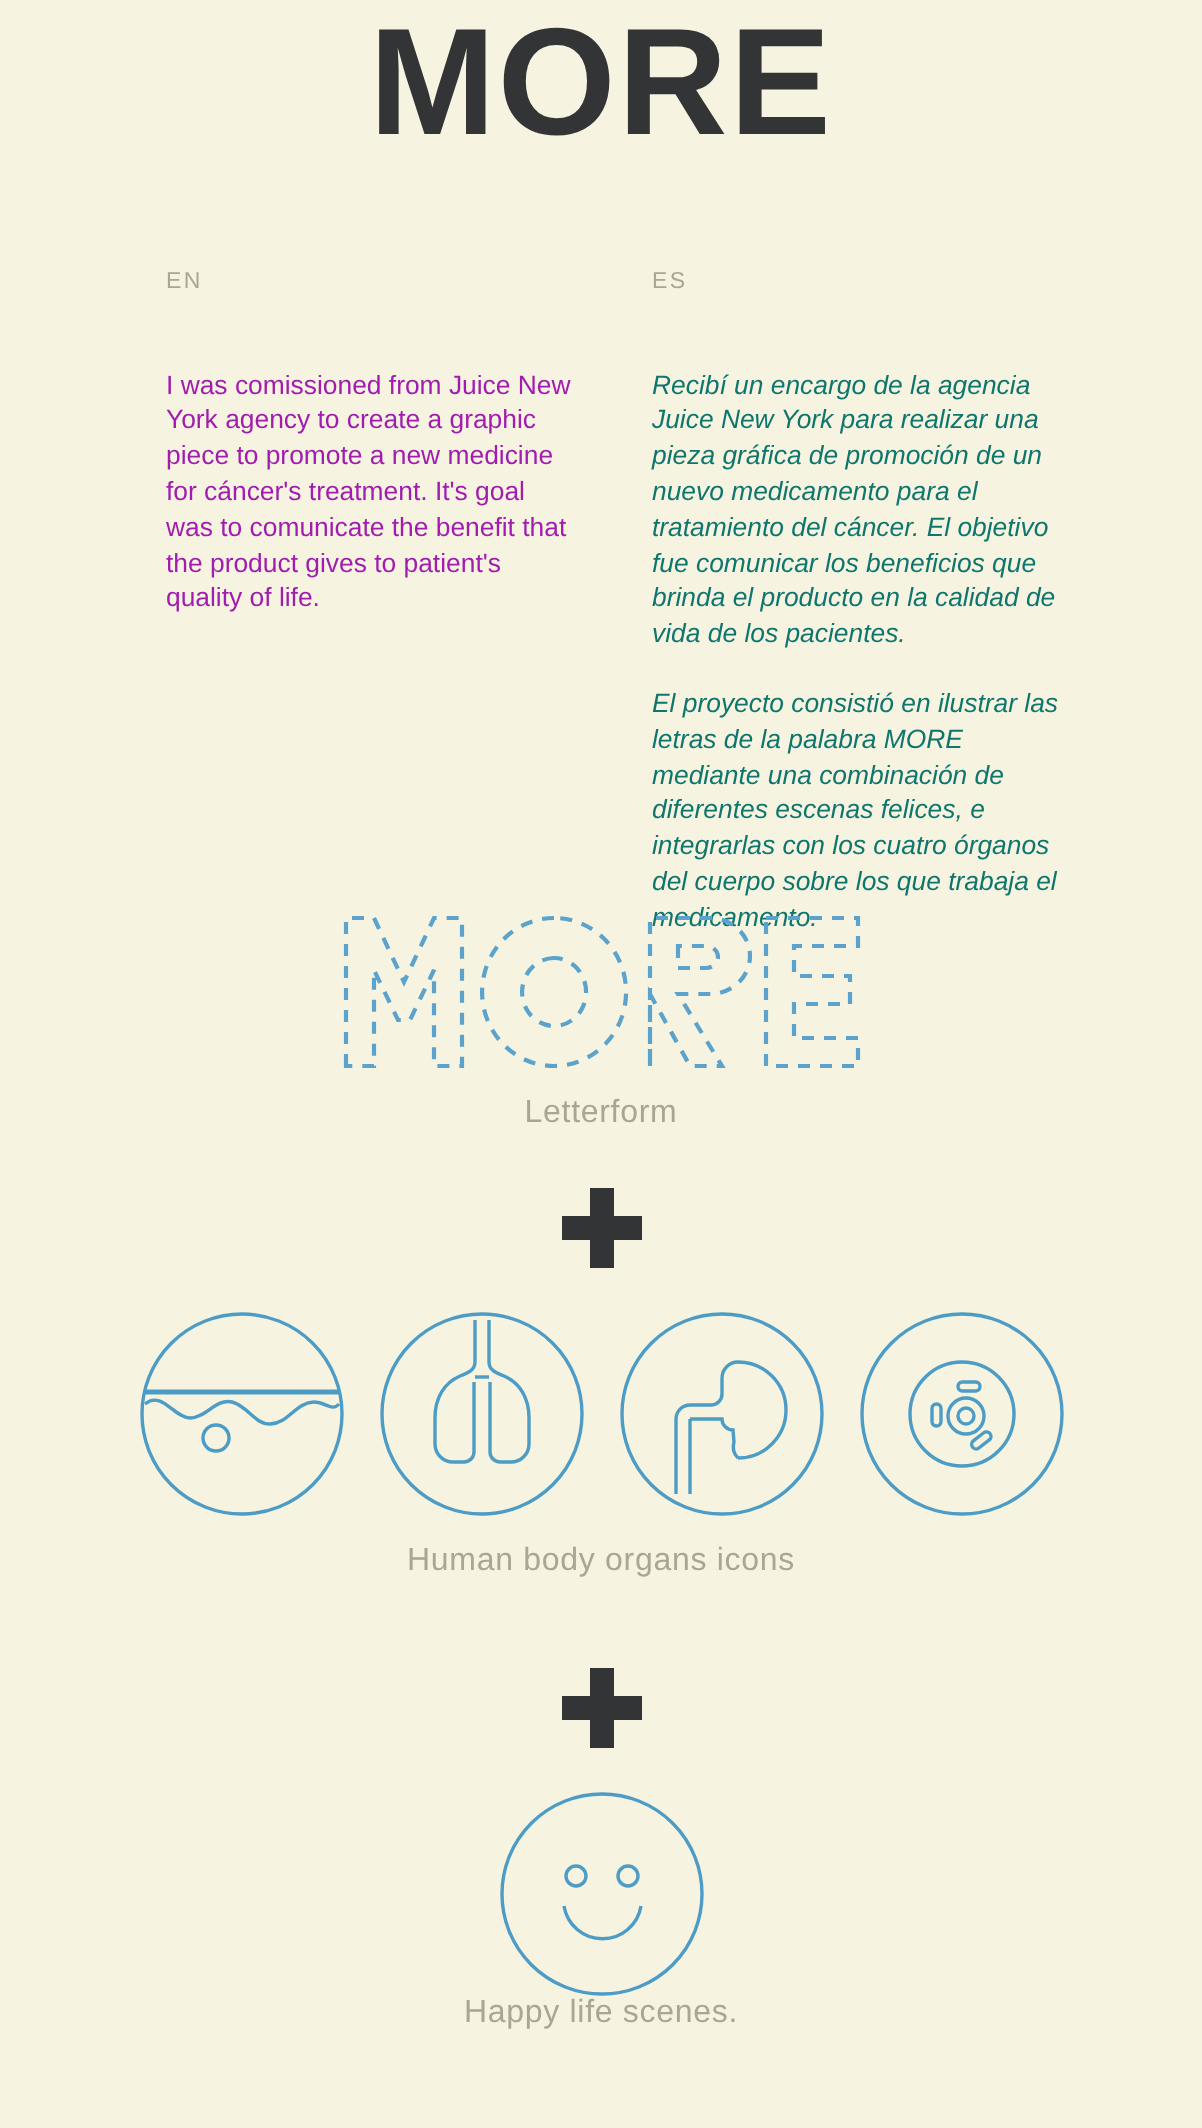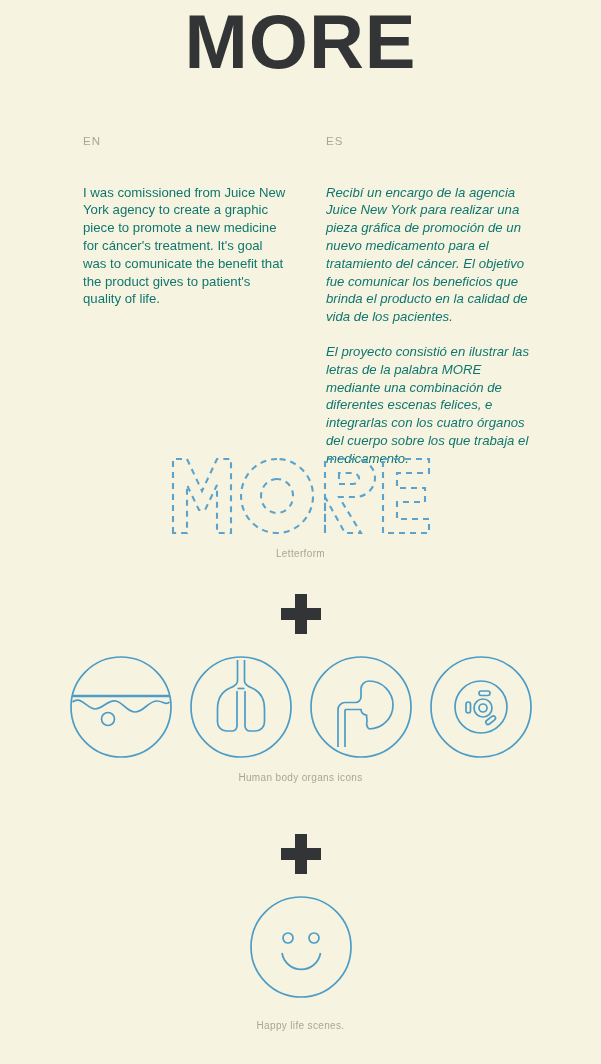--- a/index.html
+++ b/index.html
@@ -58,39 +58,39 @@
     color: #a9a791;
     font-weight: normal;
     margin: 0 0 36px 0;
     line-height: 1;
   }
 
   .body-text p {
     margin: 0 0 17px 0;
     font-size: 13.2px;
     line-height: 1.35;
-    color: #0f766e;
+    color: #a21caf;
   }
   .body-text p:last-child { margin-bottom: 0; }
 
   .col-es .body-text p {
     color: #0f766e;
     font-style: italic;
   }
 
   
   .section {
     position: absolute;
     left: 0;
     width: 601px;
     text-align: center;
   }
 
   .caption {
-    font-size: 10px;
+    font-size: 16px;
     color: #a9a791;
     letter-spacing: 0.35px;
     line-height: 1;
   }
 
   
   .letterform-block { top: 455px; }
   .letterform-svg { display: block; margin: 0 auto; }
   .letterform-block .caption { margin-top: 12px; }
 
@@ -129,21 +129,21 @@
     justify-content: center;
     align-items: center;
     gap: 16px;
   }
   .organ { display: block; }
   .organs-block .caption { margin-top: 14px; text-align: center; }
 
   
   .smiley-block { top: 895px; }
   .smiley-svg { display: block; margin: 0 auto; }
-  .smiley-block .caption { margin-top: 22px; }
+  .smiley-block .caption { }
 </style>
 </head>
 <body>
 
 <div class="page">
 
   <div class="title">MORE</div>
 
   <div class="cols">
 

